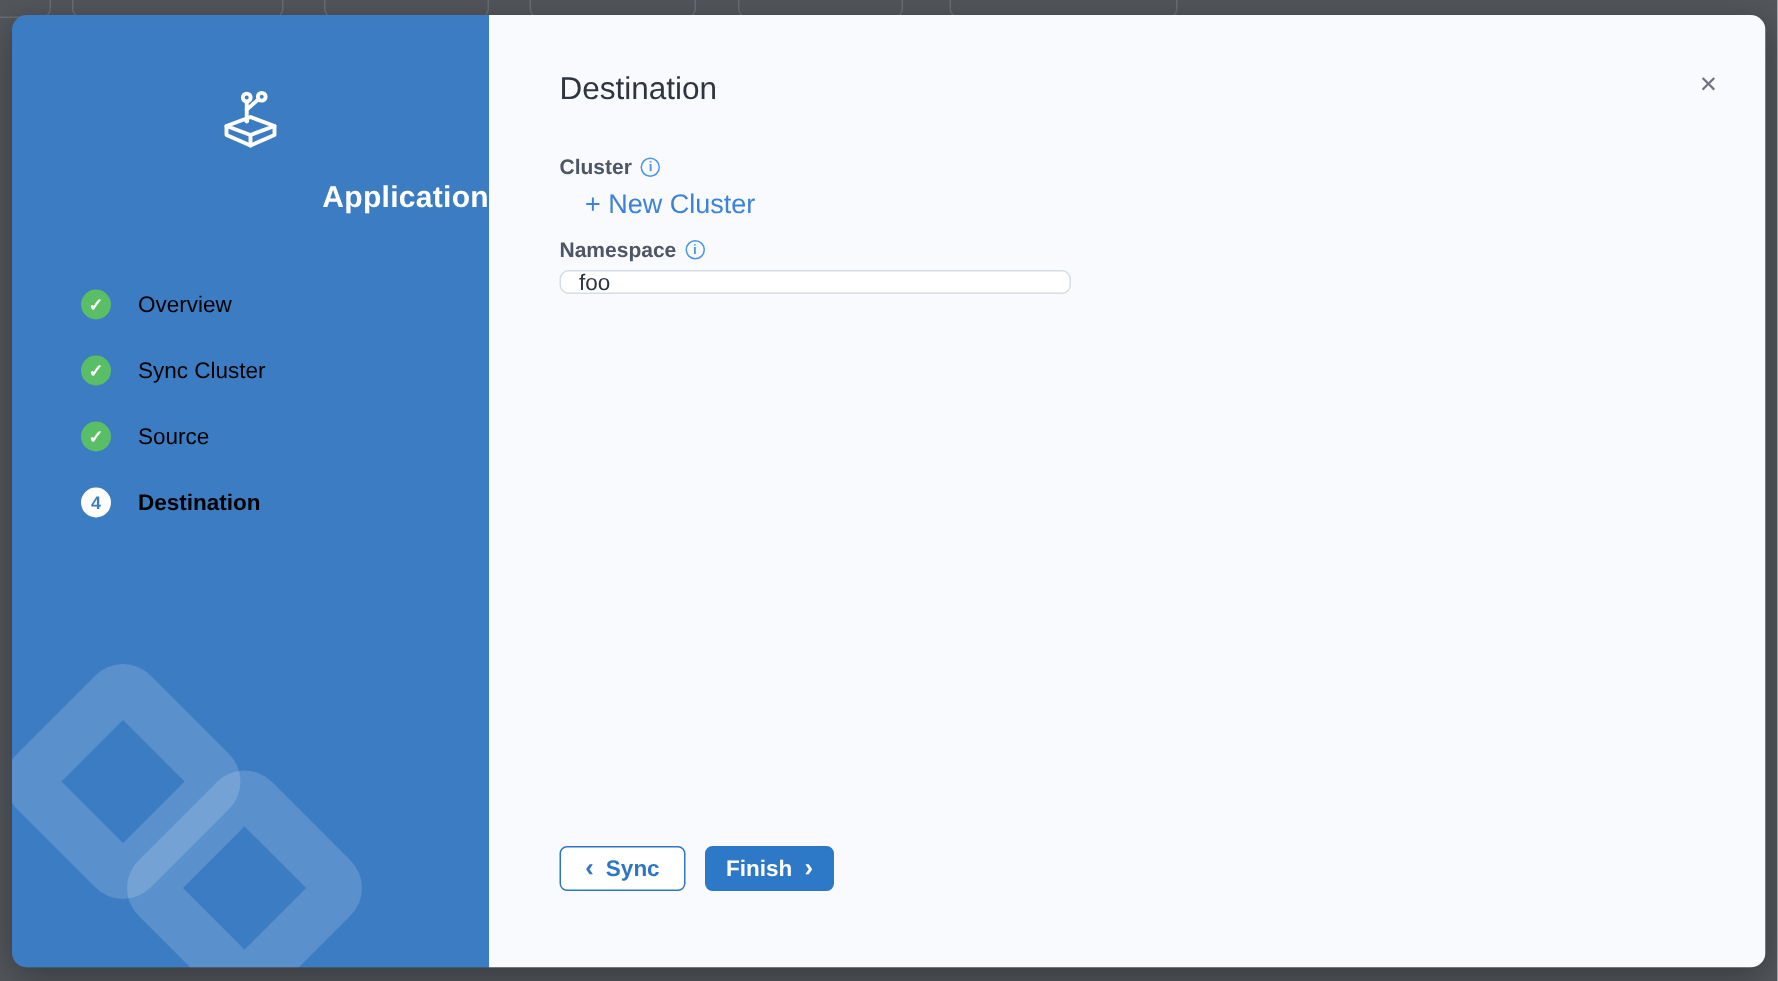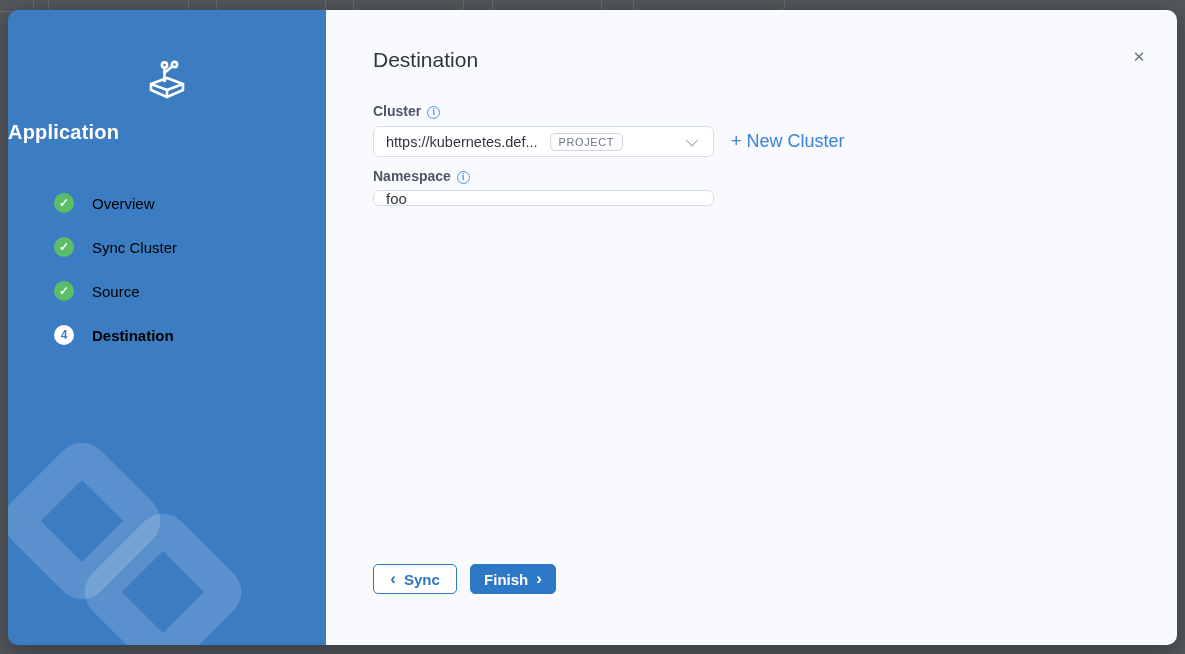--- a/index.html
+++ b/index.html
@@ -30,21 +30,21 @@
   .ring{
     position:absolute;box-sizing:border-box;
     border:34px solid rgba(255,255,255,0.16);
     border-radius:26px;transform:rotate(45deg);
   }
   .ring.r1{width:126px;height:126px;left:11px;top:448px;}
   .ring.r2{width:126px;height:126px;left:92px;top:519px;}
   .sidebar-inner{position:relative;z-index:1;}
   .app-icon{display:block;margin:47px auto 0;width:46px;height:46px;}
   .sidebar-title{
-    text-align:left;margin-top:18px;
+    text-align:right;margin-top:18px;
     font-size:20px;font-weight:bold;letter-spacing:.2px;
   }
   .steps{margin-top:49px;padding-left:46px;}
   .step{display:flex;align-items:center;height:20px;margin-bottom:24px;cursor:pointer;}
   .step-bullet{
     width:20px;height:20px;border-radius:50%;flex:0 0 20px;
     display:flex;align-items:center;justify-content:center;
     font-size:12px;font-weight:bold;
   }
   .step-bullet.done{background:#5abe66;color:#fff;}
@@ -56,21 +56,21 @@
     flex:1;background:#f8fafd;position:relative;
     padding:38px 0 0 47px;box-sizing:border-box;color:#2f353f;
   }
   .close-btn{
     position:absolute;top:38px;right:29px;width:18px;height:18px;
     font-size:15px;line-height:18px;text-align:center;color:#6d7380;
     cursor:pointer;user-select:none;
   }
   .panel-heading{font-size:21px;font-weight:400;color:#2f353f;margin:0;}
   .field-label{
-    margin-top:31px;display:flex;align-items:flex-end;gap:6px;
+    margin-top:31px;display:flex;align-items:center;gap:6px;
     font-size:14px;font-weight:bold;color:#4e5566;
   }
   .info-icon{
     width:13px;height:13px;border-radius:50%;
     border:1.4px solid #4a97e6;color:#4a97e6;box-sizing:border-box;
     font-size:9px;line-height:10px;text-align:center;
     font-weight:bold;cursor:pointer;
   }
   .cluster-row{display:flex;align-items:center;margin-top:7px;}
   .select-box{
@@ -176,25 +176,20 @@
     <div class="close-btn">✕</div>
 
     <h1 class="panel-heading">Destination</h1>
 
     
     <div class="field-label">
       <span>Cluster</span>
       <span class="info-icon">i</span>
     </div>
     <div class="cluster-row">
-      <div class="select-box">
-        <span class="select-value">https://kubernetes.def...</span>
-        <span class="badge">PROJECT</span>
-        <span class="chevron-down"></span>
-      </div>
       <a class="new-cluster-link">+ New Cluster</a>
     </div>
 
     
     <div class="field-label" style="margin-top:11px">
       <span>Namespace</span>
       <span class="info-icon">i</span>
     </div>
     <input class="text-input" type="text" value="foo" style="">
 

